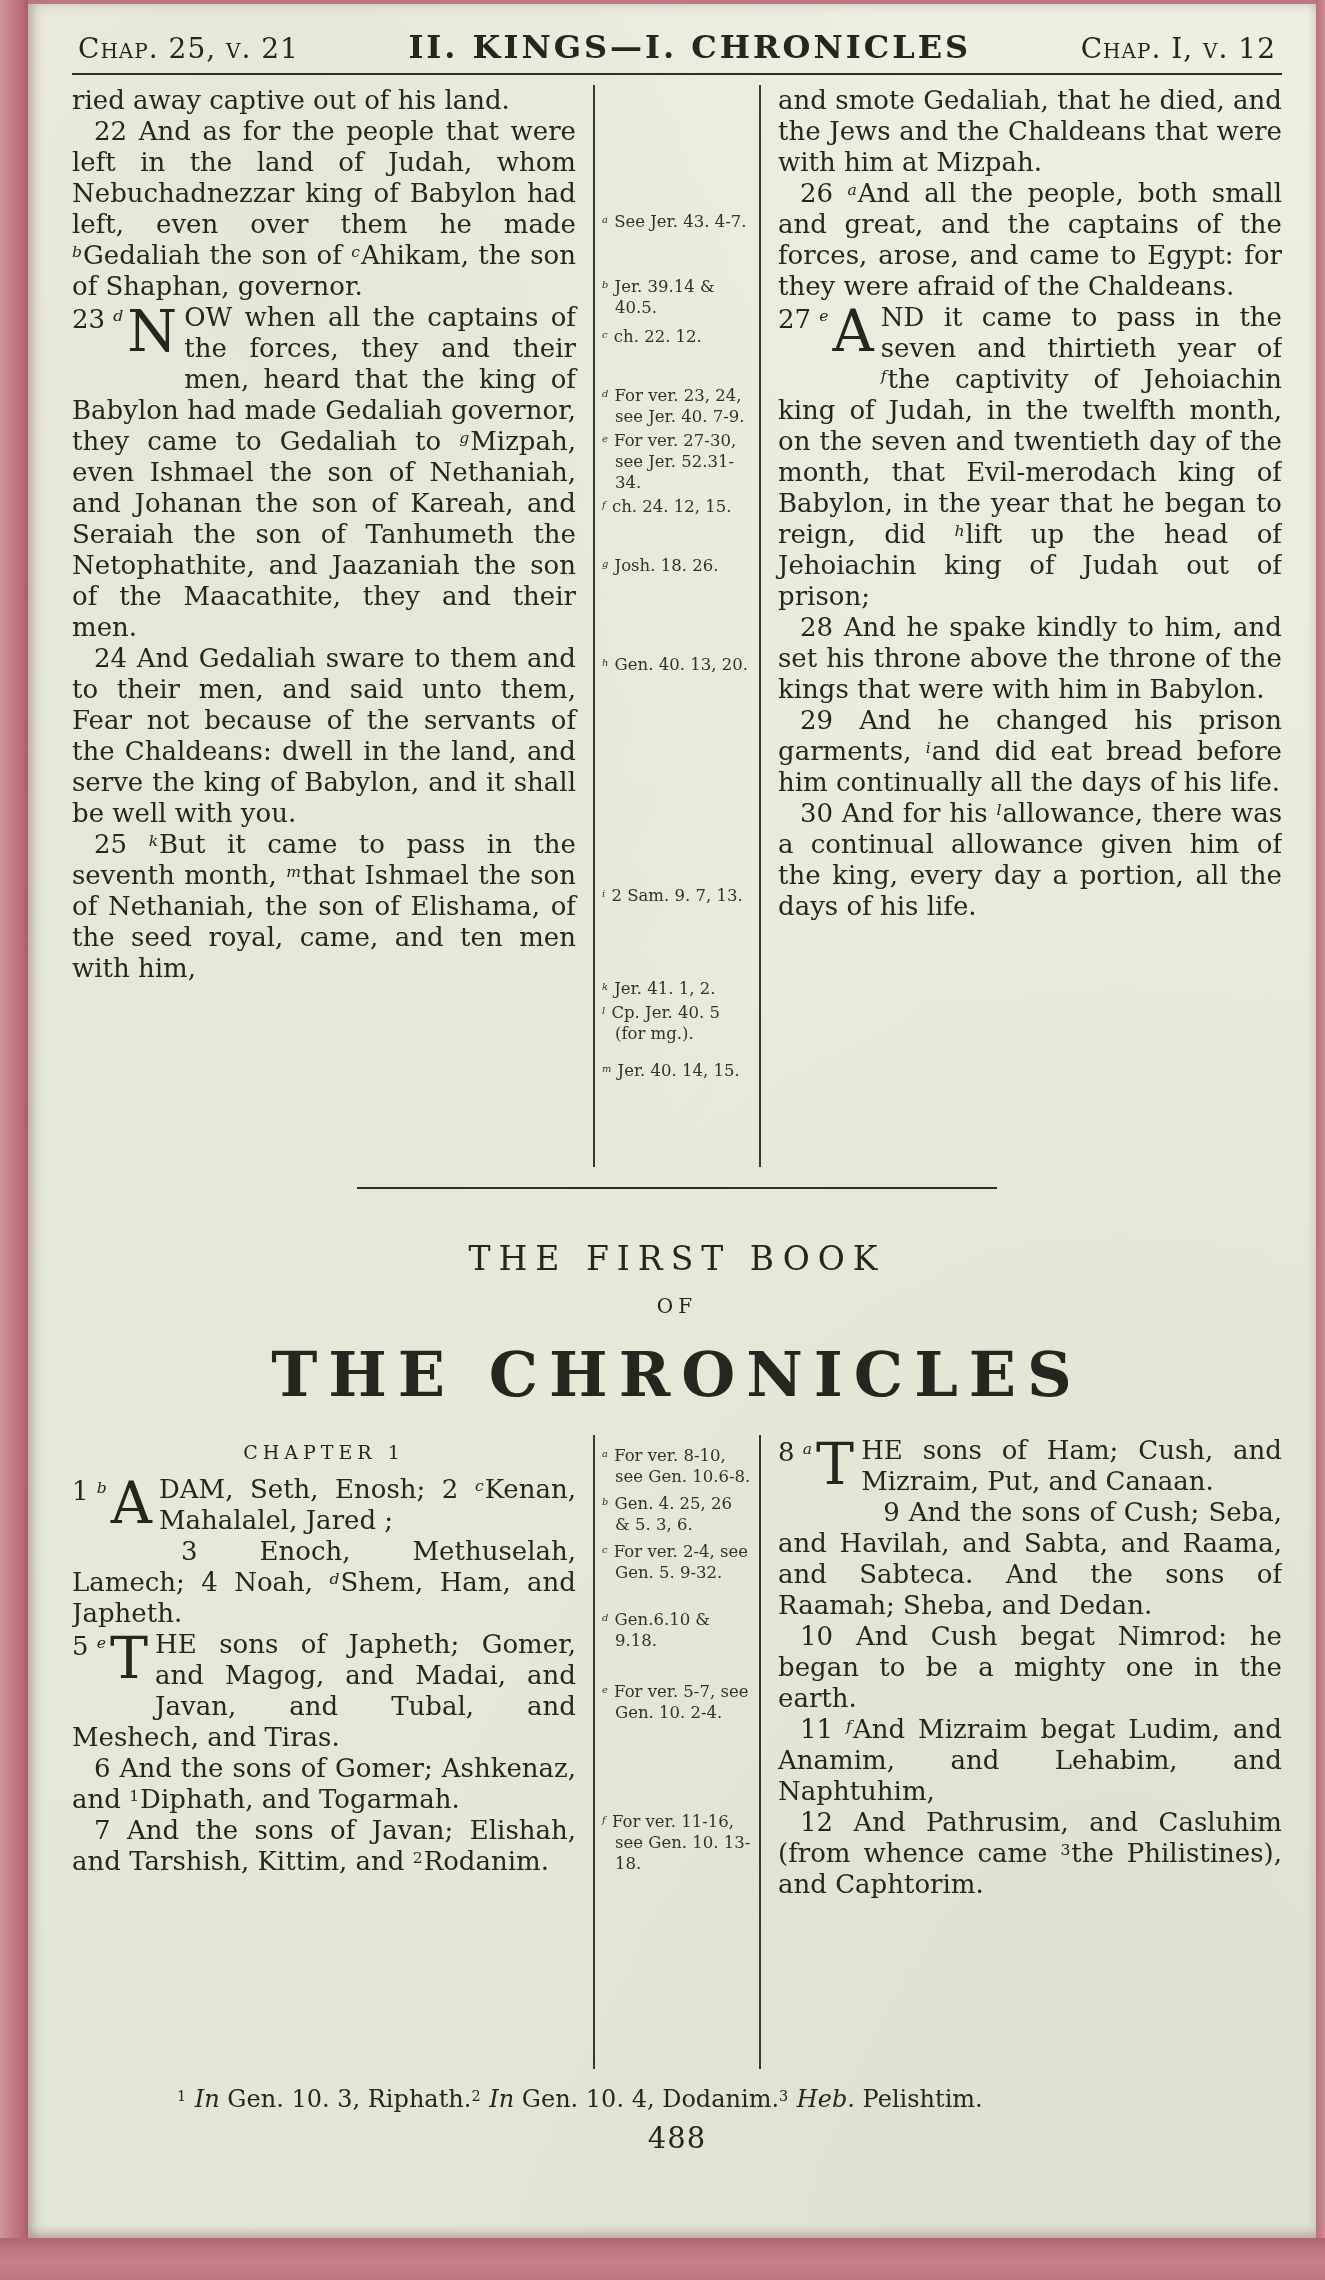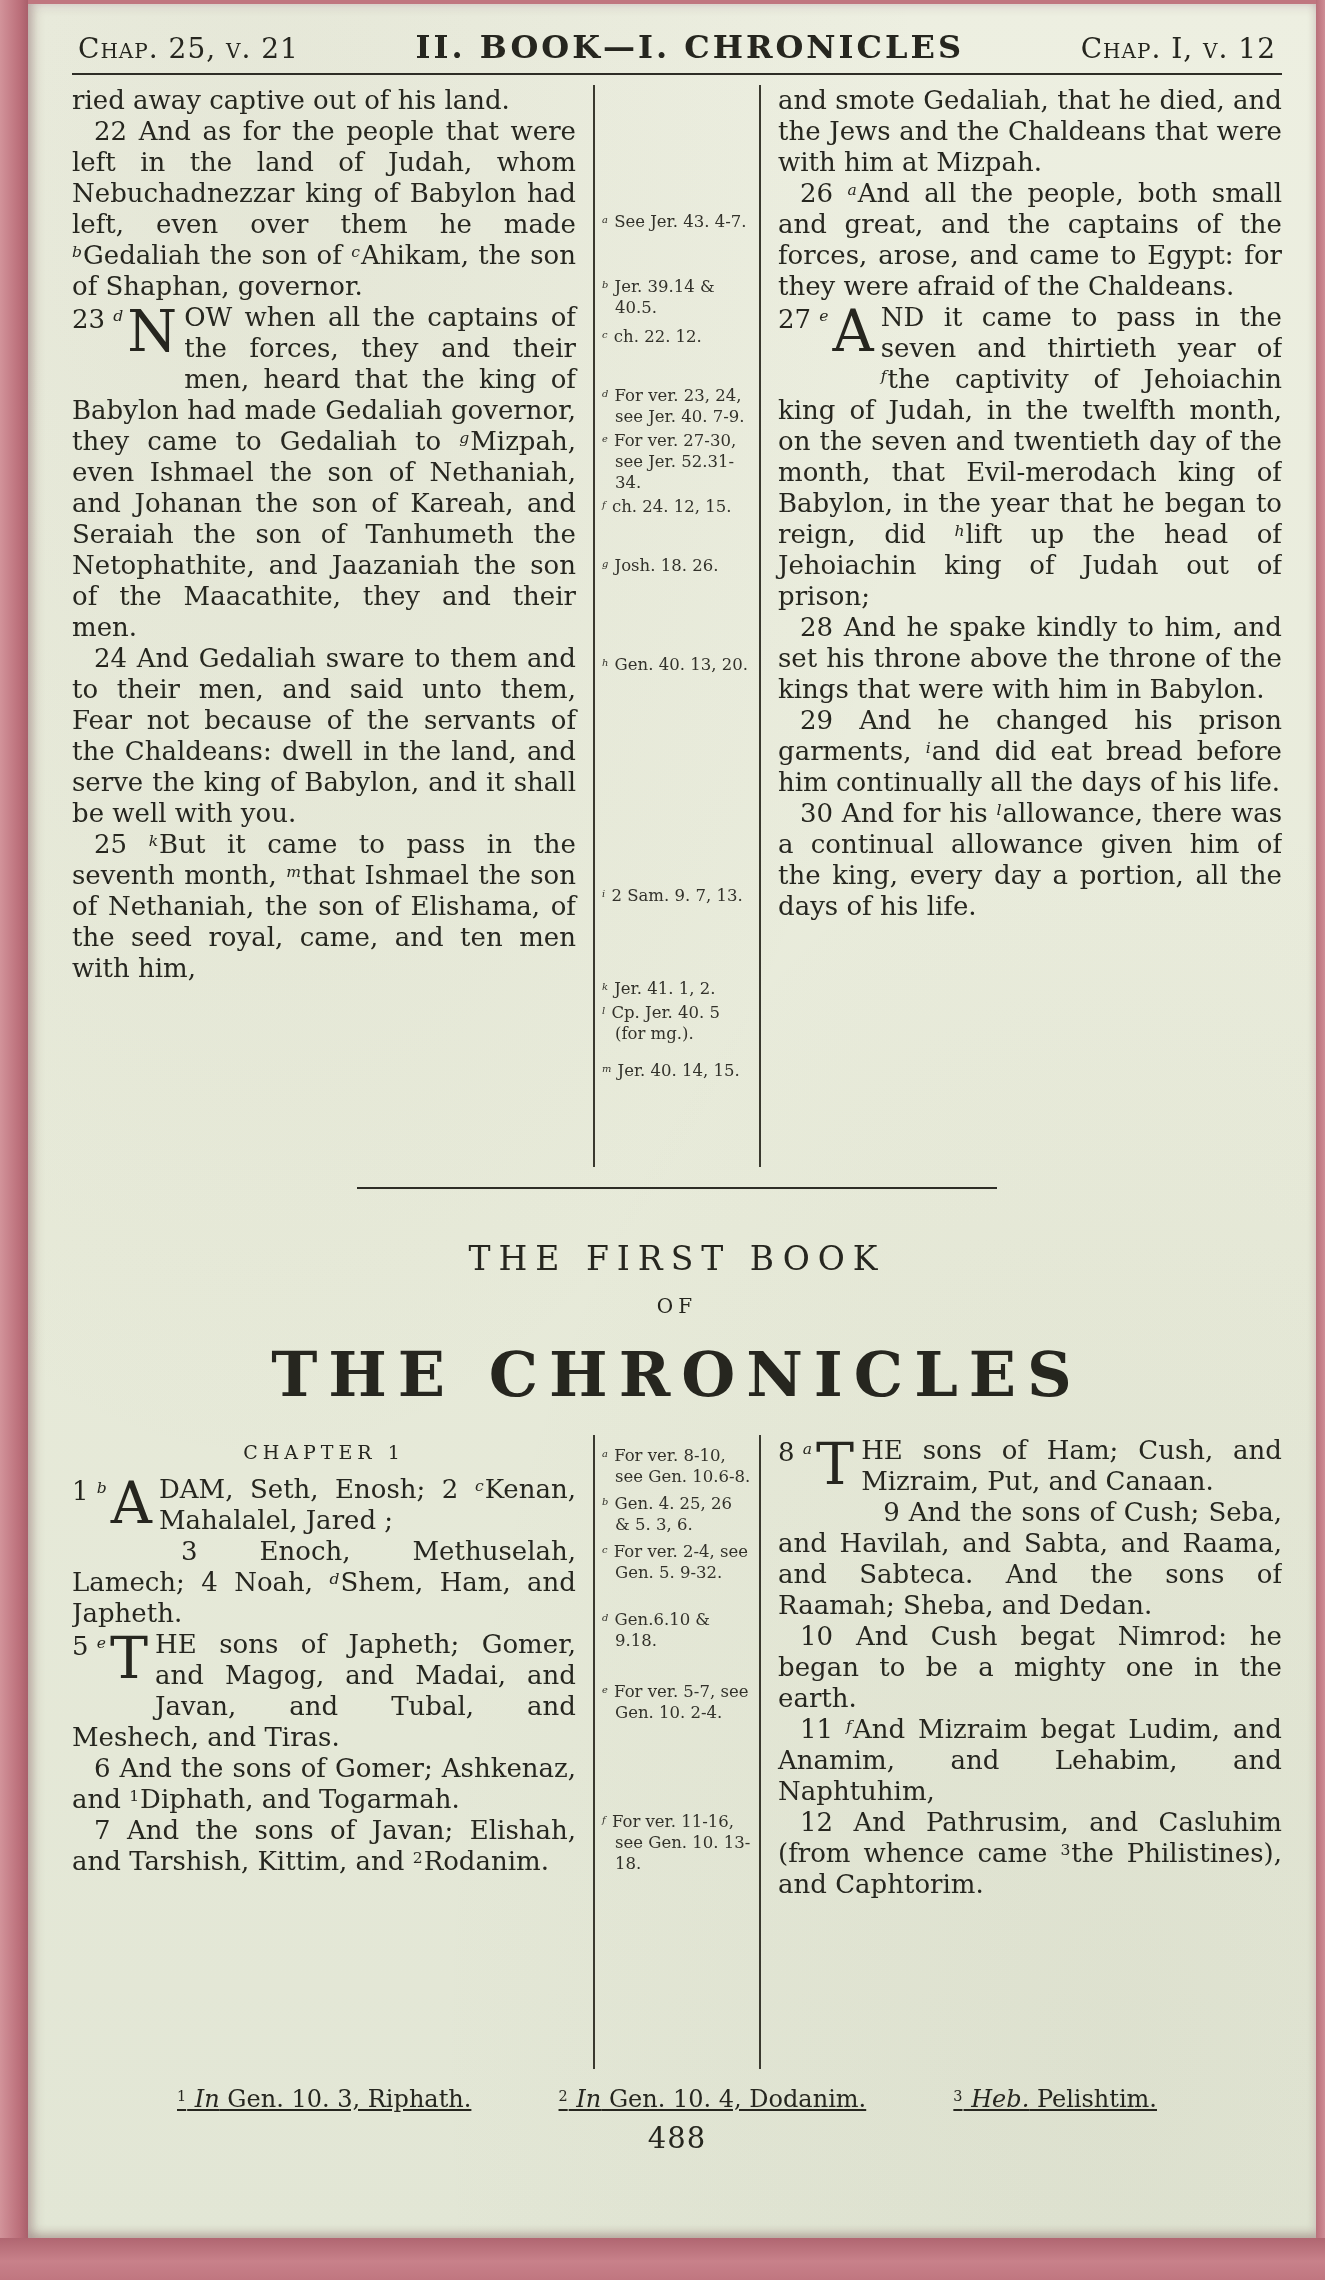--- a/index.html
+++ b/index.html
@@ -67,36 +67,36 @@
   .notes2 .note:nth-child(5){margin-top:30px;}
   .notes2 .note:nth-child(6){margin-top:88px;}
   
   .divider{width:640px;margin:20px auto 0;border:none;border-top:2.5px solid #2e2d26;}
   .book-title{text-align:center;margin-top:20px;}
   .bt1{font-size:33px;letter-spacing:8px;margin-top:50px;}
   .bt2{font-size:20px;letter-spacing:5px;margin-top:16px;}
   .bt3{font-size:62px;letter-spacing:11px;margin-top:20px;font-weight:bold;}
   .chapter-head{text-align:center;font-size:19px;letter-spacing:5px;margin:2px 0 6px;text-indent:0;}
   
-  .fnrow{display:flex;justify-content:space-between;padding:0 125px 0 105px;margin-top:16px;font-size:24px;text-decoration:underline;}
+  .fnrow{display:flex;justify-content:flex-start;padding:0 125px 0 105px;margin-top:16px;font-size:24px;}
   .footnote i{font-style:italic;}
   .folio{text-align:center;font-size:29px;letter-spacing:1px;margin-top:8px;}
 </style>
 </head>
 <body>
 
 <div class="edge-left"></div>
 <div class="edge-right"></div>
 <div class="edge-bottom"></div>
 
 <div class="paper">
 
   <div class="hdr">
     <span class="hdr-side">Chap. 25, v. 21</span>
-    <span class="hdr-center">II. BOOK—I. CHRONICLES</span>
+    <span class="hdr-center">II. KINGS—I. CHRONICLES</span>
     <span class="hdr-side">Chap. I, v. 12</span>
   </div>
   <hr class="hdr-rule">
 
   <div class="cols cols-1">
     <div class="col-text col-left">
         <p class="verse cont">ried away captive out of his land.</p>
         <p class="verse">22 And as for the people that were left in the land of Judah, whom Nebuchadnezzar king of Babylon had left, even over them he made <sup class="ref">b</sup>Gedaliah the son of <sup class="ref">c</sup>Ahikam, the son of Shaphan, governor.</p>
         <p class="verse dcp"><span class="dcblock">
             <span class="dcpre">23 <sup class="ref">d</sup></span>

